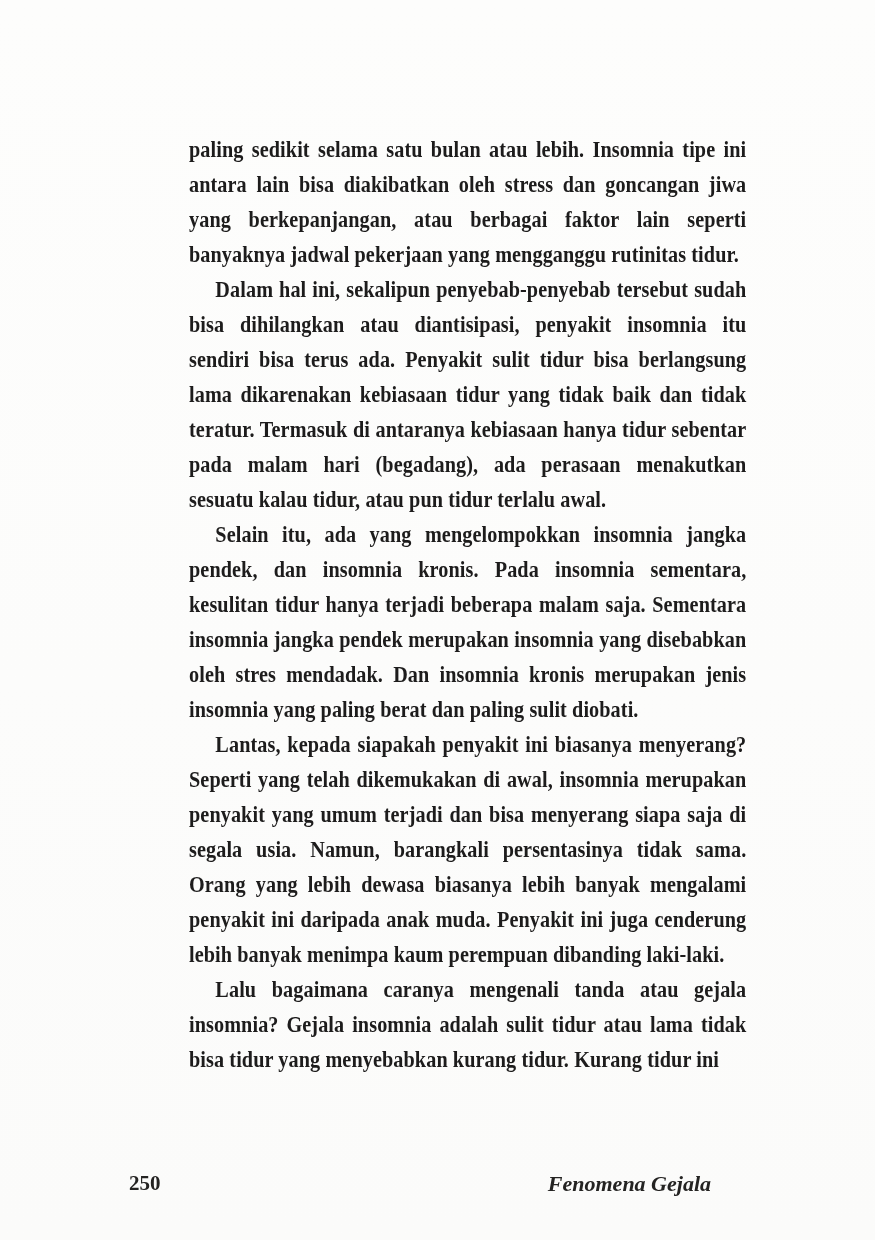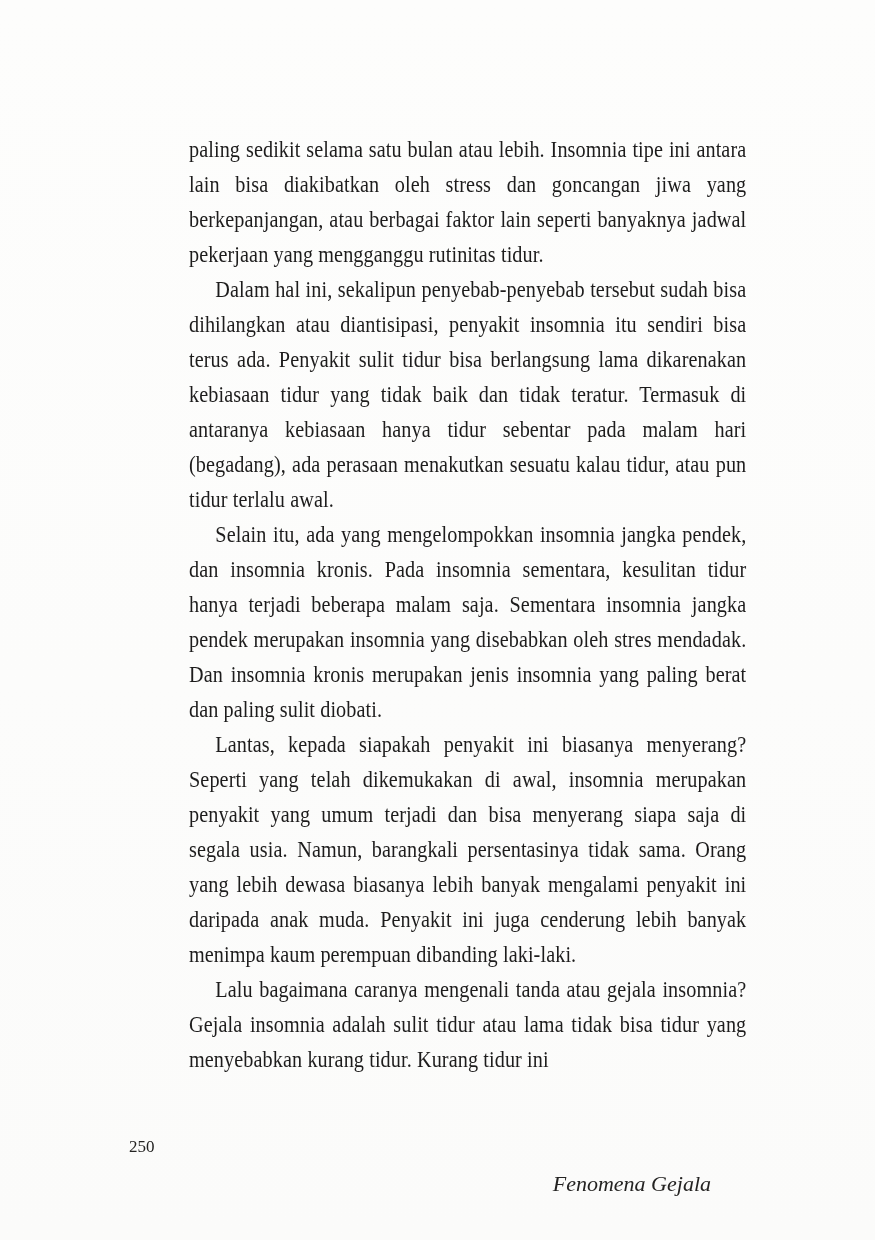--- a/index.html
+++ b/index.html
@@ -8,20 +8,21 @@
     background: #ffffff;
   }
   .page {
     position: relative;
     width: 875px;
     height: 1240px;
     background: linear-gradient(180deg, #fdfdfc 0%, #fcfcfb 55%, #fbfbfa 100%);
     overflow: hidden;
     font-family: "Liberation Serif", serif;
     color: #1d1c1c;
+    font-weight: bold;
   }
   
   .text-block {
     position: absolute;
     left: 189px;
     top: 132px;
     width: 634px;               
     transform: scaleX(0.879);
     transform-origin: 0 0;
     font-size: 23px;
@@ -33,22 +34,22 @@
   .para {
     margin: 0;
     padding: 0;
   }
   .para.indent {
     text-indent: 30px;
   }
   .footer-page-number {
     position: absolute;
     left: 129px;
-    top: 1133px;
-    font-size: 17px;
+    top: 1169px;
+    font-size: 21px;
     line-height: 28px;
     color: #242322;
   }
   .footer-running-title {
     position: absolute;
     right: 164px;
     top: 1170px;
     font-size: 22px;
     line-height: 28px;
     font-style: italic;

